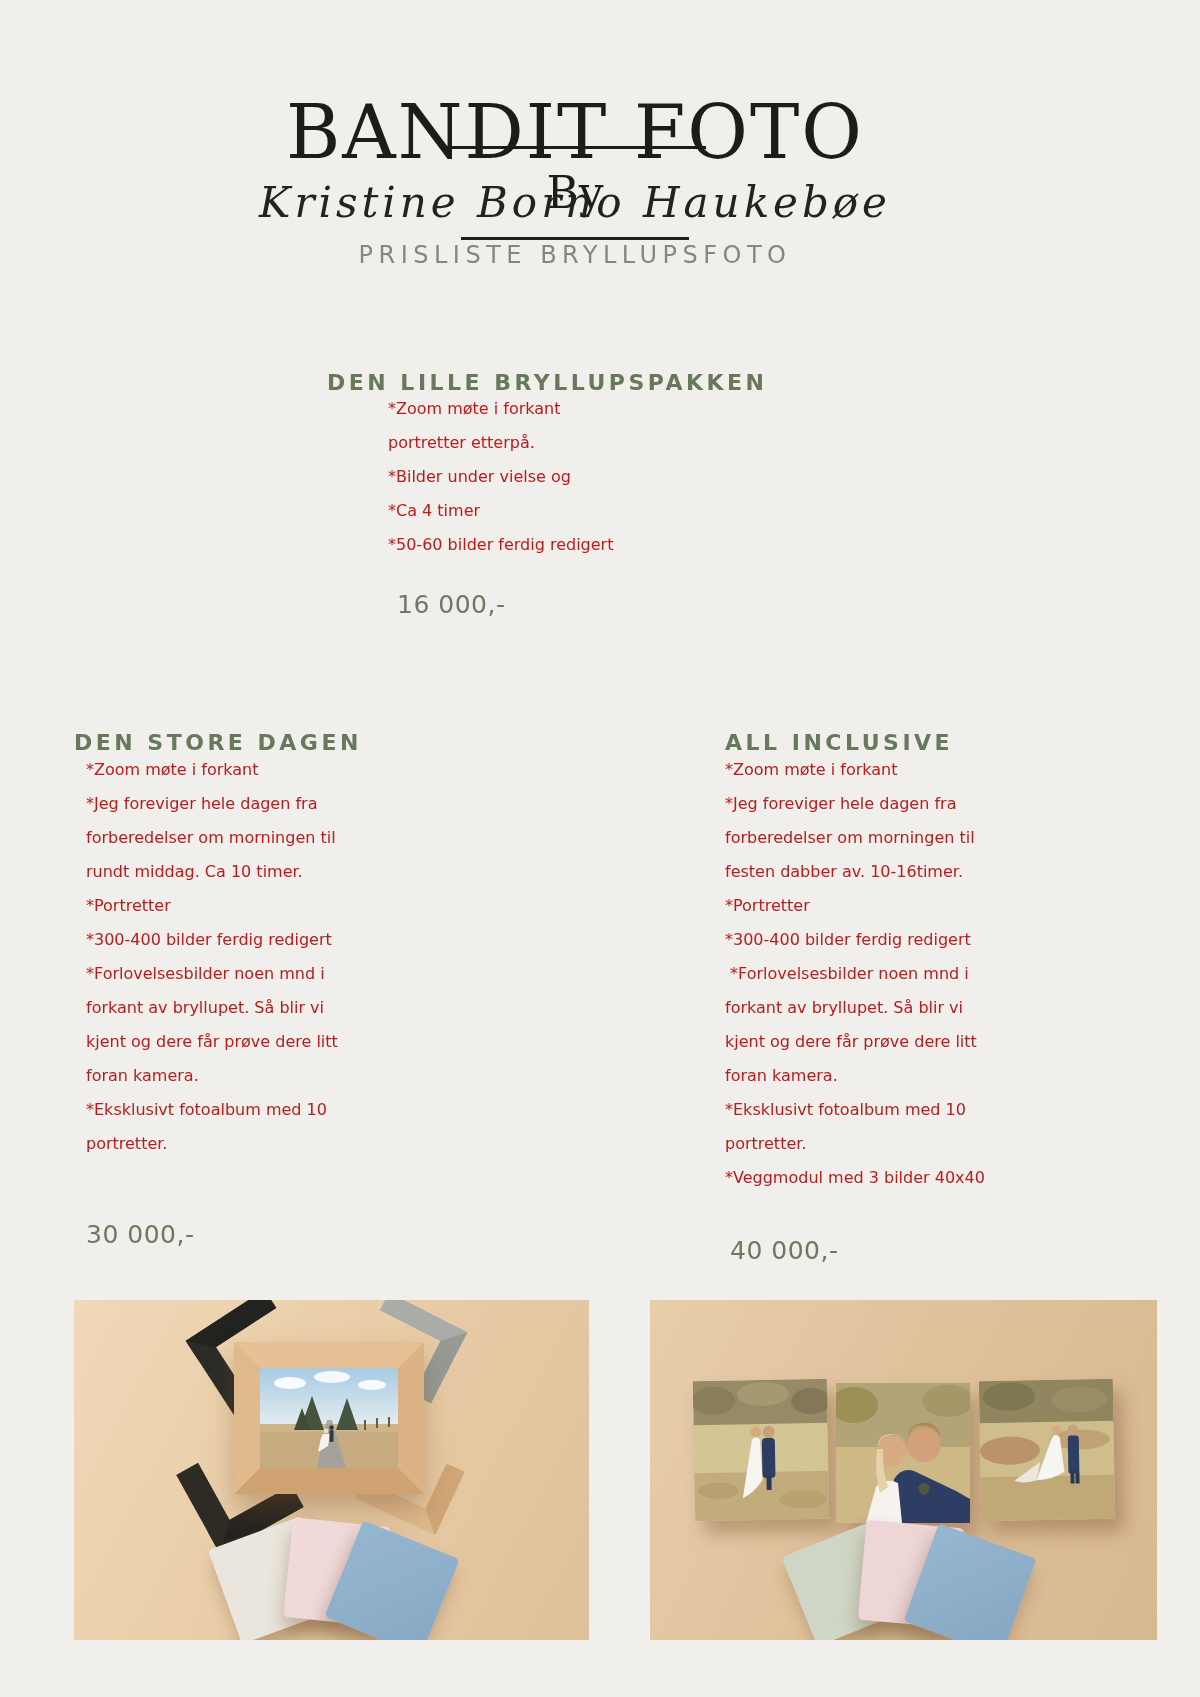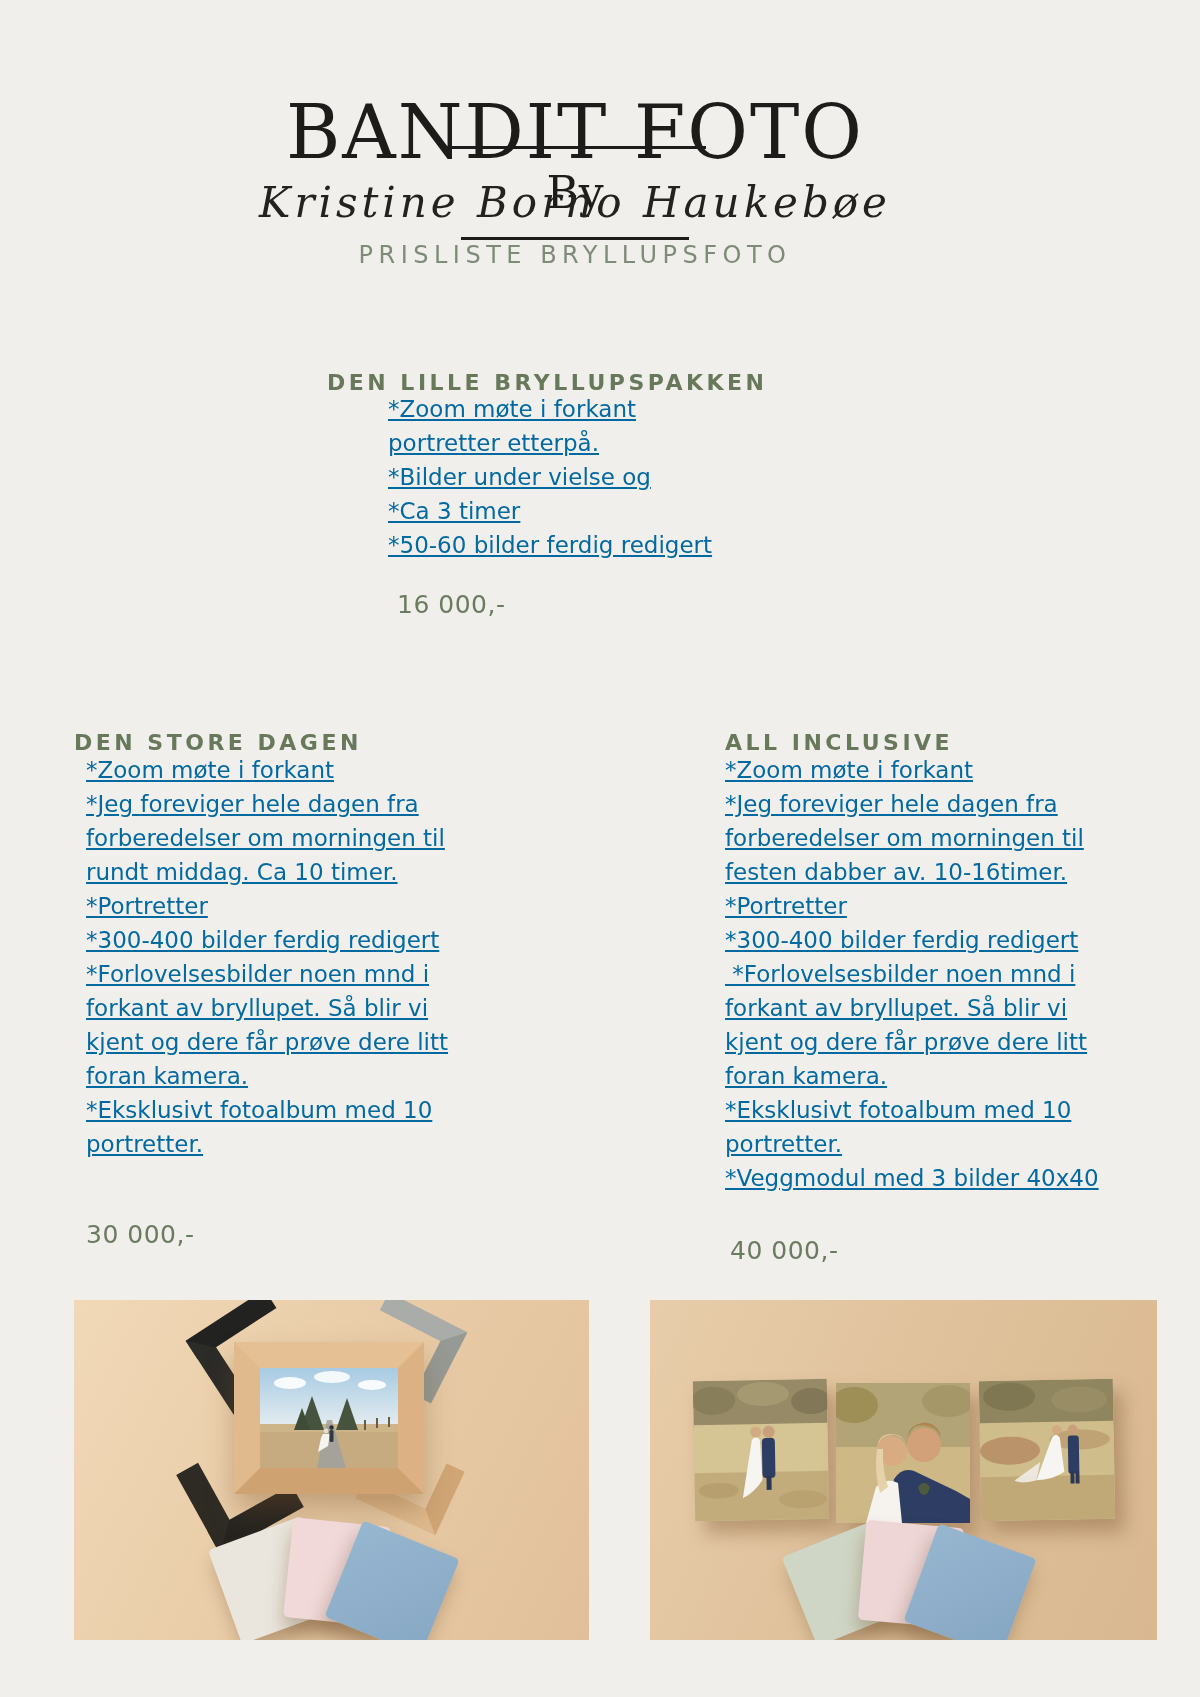--- a/index.html
+++ b/index.html
@@ -30,21 +30,21 @@
   }
   .subtitle{
     position:absolute;top:241px;left:0;width:100%;
     font-size:24px;letter-spacing:5.5px;color:#7e8b78;white-space:nowrap;text-align:center;
   }
   
   .pkg-title{
     position:absolute;font-size:22px;font-weight:bold;letter-spacing:3.5px;
     color:#67785b;white-space:nowrap;
   }
-  .pkg-lines{position:absolute;font-size:23px;line-height:34px;color:#0369a1;text-decoration:underline;}
+  .pkg-lines{position:absolute;font-size:16px;line-height:34px;color:#b91c1c;}
   .pkg-lines .line{white-space:pre;}
   .pkg-price{
     position:absolute;font-size:25px;font-weight:normal;color:#6b7b60;
     letter-spacing:0.5px;white-space:nowrap;
   }
   .t-small{left:327px;top:352px;}
   .l-small{left:388px;top:392px;}
   .p-small{left:397px;top:590px;}
   .t-left{left:74px;top:712px;}
   .l-left{left:86px;top:753px;}
@@ -101,21 +101,21 @@
     </div>
     <div class="script">Kristine Borno Haukebøe</div>
     <div class="subtitle">PRISLISTE BRYLLUPSFOTO</div>
   </div>
 
   <h2 class="pkg-title t-small">DEN LILLE BRYLLUPSPAKKEN</h2>
   <div class="pkg-lines l-small">
       <div class="line">*Zoom møte i forkant</div>
       <div class="line">portretter etterpå.</div>
       <div class="line">*Bilder under vielse og</div>
-      <div class="line">*Ca 3 timer</div>
+      <div class="line">*Ca 4 timer</div>
       <div class="line">*50-60 bilder ferdig redigert</div>
     </div>
   <div class="pkg-price p-small">16 000,-</div>
 
   <h2 class="pkg-title t-left">DEN STORE DAGEN</h2>
   <div class="pkg-lines l-left">
       <div class="line">*Zoom møte i forkant</div>
       <div class="line">*Jeg foreviger hele dagen fra</div>
       <div class="line">forberedelser om morningen til</div>
       <div class="line">rundt middag. Ca 10 timer.</div>

